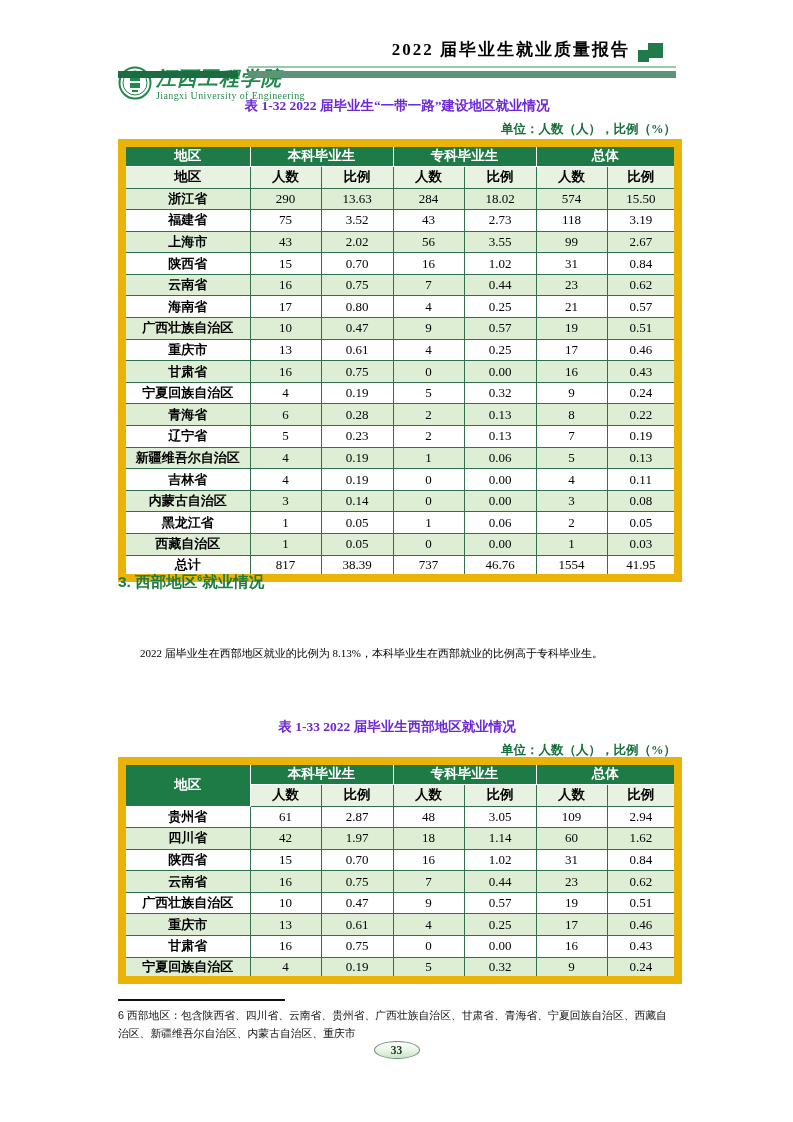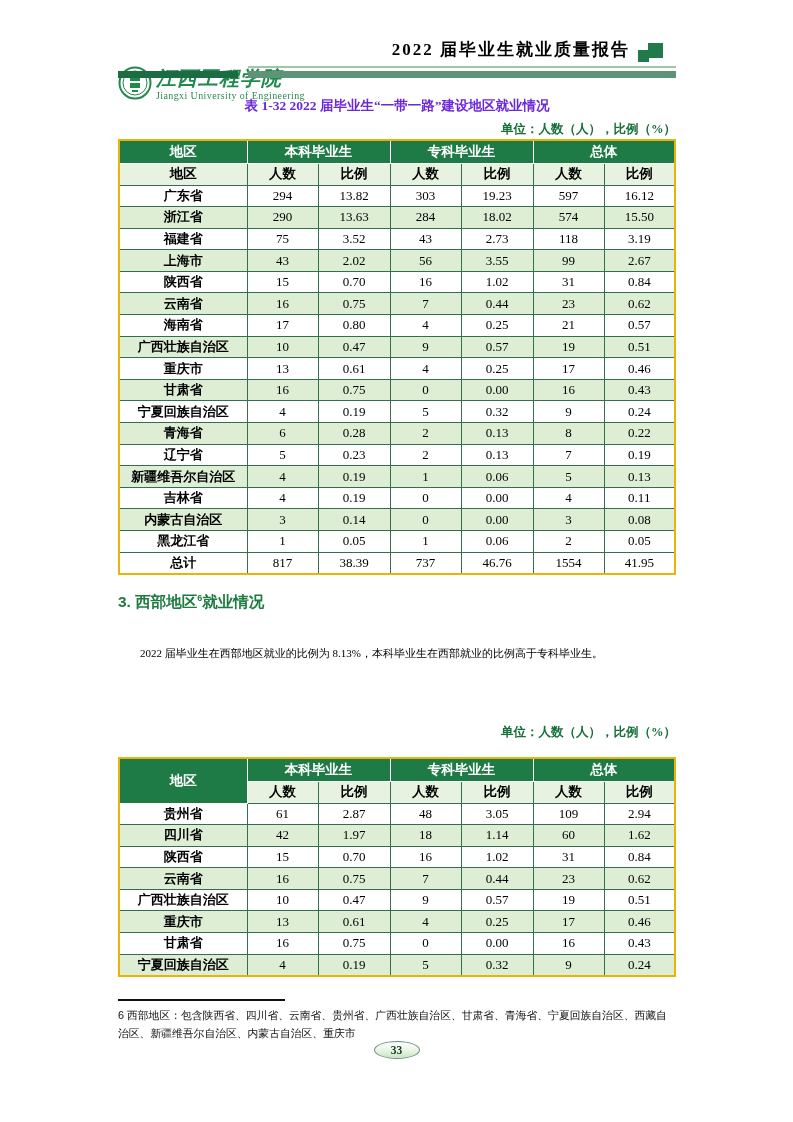--- a/index.html
+++ b/index.html
@@ -29,21 +29,21 @@
 
   
   .tbl-caption { text-align:center; color:#6d28d9; font-weight:bold; font-size:13.5px; }
   .unit-line { text-align:right; color:#156f38; font-weight:bold; font-size:12.5px; margin-top:6px; }
   .sec-heading { color:#1d7c3f; font-weight:bold; font-size:15.5px; font-family:"Liberation Sans", sans-serif; }
   .sec-heading sup { font-size:9px; }
   .body-par { font-size:11px; line-height:38px; text-indent:2em; text-align:justify; }
 
   
   table { border-collapse:collapse; width:556px; table-layout:fixed;
-          border:2px solid #eab308; }
+          border:8px solid #eab308; }
   th, td { text-align:center; vertical-align:middle; overflow:hidden; white-space:nowrap; }
   tr.ghead th { background:#1e7b45; color:#fff; font-weight:bold; font-size:13.5px;
                 height:23px; border:1px solid #ffffff; }
   tr.shead th { background:#e7f2e0; color:#000; font-weight:bold; font-size:13.5px;
                 height:22px; border:1px solid #336f4e; }
   th.merge { background:#1e7b45; color:#fff; font-weight:bold; font-size:13.5px;
              border:1px solid #ffffff; border-bottom:1px solid #336f4e; }
   td { border:1px solid #336f4e; height:21.6px; font-size:13px; }
   td.region { font-weight:bold; font-size:13px; }
   tr.alt td { background:#ddeed5; }
@@ -63,21 +63,21 @@
             display:flex; align-items:center;margin-top:41px; }
   .f-bar-left { flex:1; height:6px;
                 background:linear-gradient(90deg,#cfe0ee 0%, #a9c8d8 30%, #6e9a7a 70%, #2b5c33 100%); }
   .f-bar-right { flex:1; height:6px;
                  background:linear-gradient(90deg,#2b5c33 0%, #6e9a7a 30%, #a9c8d8 70%, #cfe0ee 100%); }
   .f-motto { padding:0 14px; font-size:15px; font-weight:bold; letter-spacing:2px; white-space:nowrap; }
 
   
   .cap1   { position:absolute; top:97px; }
   .tbl1   { position:absolute; top:139px; }
-  .sec3   { position:absolute; top:592px; }
+  .sec3   { position:absolute; top:572px; }
   .par3   { position:absolute; top:634px; }
   .cap2   { position:absolute; top:718px; }
   .tbl2   { position:absolute; top:757px; }
   .fnote  { position:absolute; top:999px; }
 </style>
 </head>
 <body>
 
 <div class="page">
 
@@ -130,29 +130,20 @@
         <th>地区</th>
         <th>人数</th>
         <th>比例</th>
         <th>人数</th>
         <th>比例</th>
         <th>人数</th>
         <th>比例</th>
       </tr>
       </tbody>
         <tbody>
-          <tr>
-            <td class="region">广东省</td>
-            <td class="num">294</td>
-            <td class="num">13.82</td>
-            <td class="num">303</td>
-            <td class="num">19.23</td>
-            <td class="num">597</td>
-            <td class="num">16.12</td>
-          </tr>
           <tr class="alt">
             <td class="region">浙江省</td>
             <td class="num">290</td>
             <td class="num">13.63</td>
             <td class="num">284</td>
             <td class="num">18.02</td>
             <td class="num">574</td>
             <td class="num">15.50</td>
           </tr>
           <tr>
@@ -283,20 +274,29 @@
           </tr>
           <tr>
             <td class="region">黑龙江省</td>
             <td class="num">1</td>
             <td class="num">0.05</td>
             <td class="num">1</td>
             <td class="num">0.06</td>
             <td class="num">2</td>
             <td class="num">0.05</td>
           </tr>
+          <tr class="alt">
+            <td class="region">西藏自治区</td>
+            <td class="num">1</td>
+            <td class="num">0.05</td>
+            <td class="num">0</td>
+            <td class="num">0.00</td>
+            <td class="num">1</td>
+            <td class="num">0.03</td>
+          </tr>
           <tr>
             <td class="region">总计</td>
             <td class="num">817</td>
             <td class="num">38.39</td>
             <td class="num">737</td>
             <td class="num">46.76</td>
             <td class="num">1554</td>
             <td class="num">41.95</td>
           </tr>
         </tbody>
@@ -306,20 +306,21 @@
   <div class="content sec3">
     <div class="sec-heading">
       <span>3. 西部地区</span><sup>6</sup><span>就业情况</span>
     </div>
   </div>
   <div class="content par3">
     <p class="body-par">2022 届毕业生在西部地区就业的比例为 8.13%，本科毕业生在西部就业的比例高于专科毕业生。</p>
   </div>
 
   <div class="content cap2">
+    <div class="tbl-caption">表 1-33 2022 届毕业生西部地区就业情况</div>
     <div class="unit-line">单位：人数（人），比例（%）</div>
   </div>
 
   <div class="content tbl2">
     <table>
       <colgroup>
         <col style="width:128px">
           <col style="width:71px">
           <col style="width:72px">
         <col style="width:71px">

